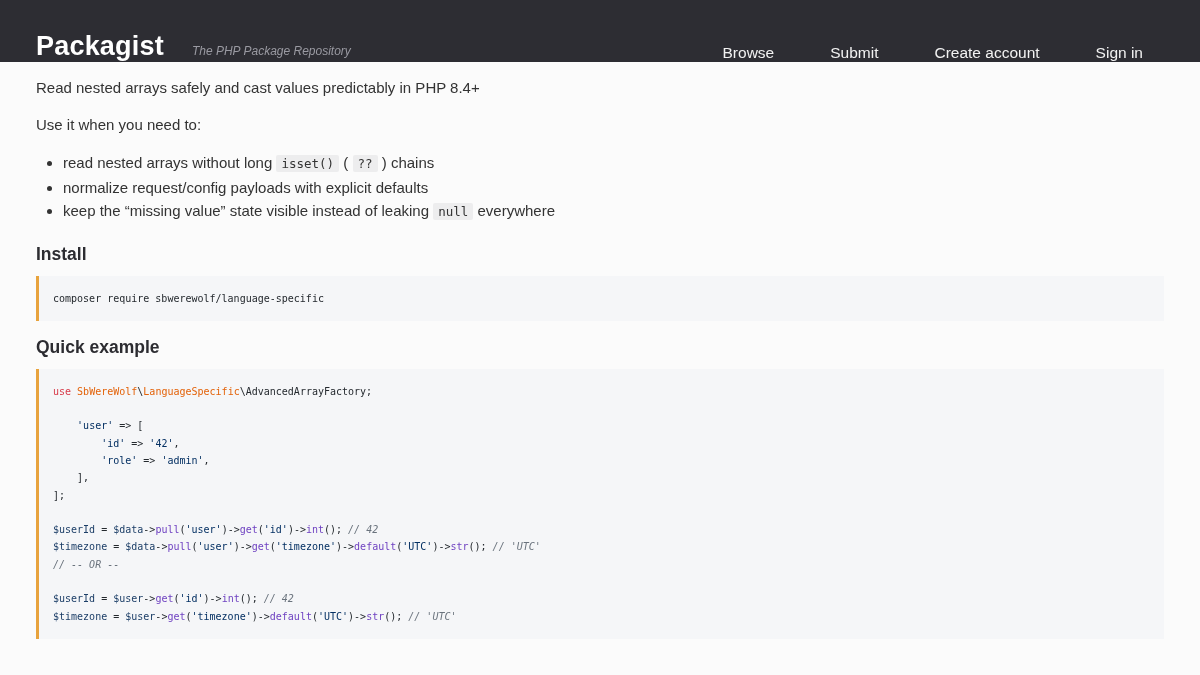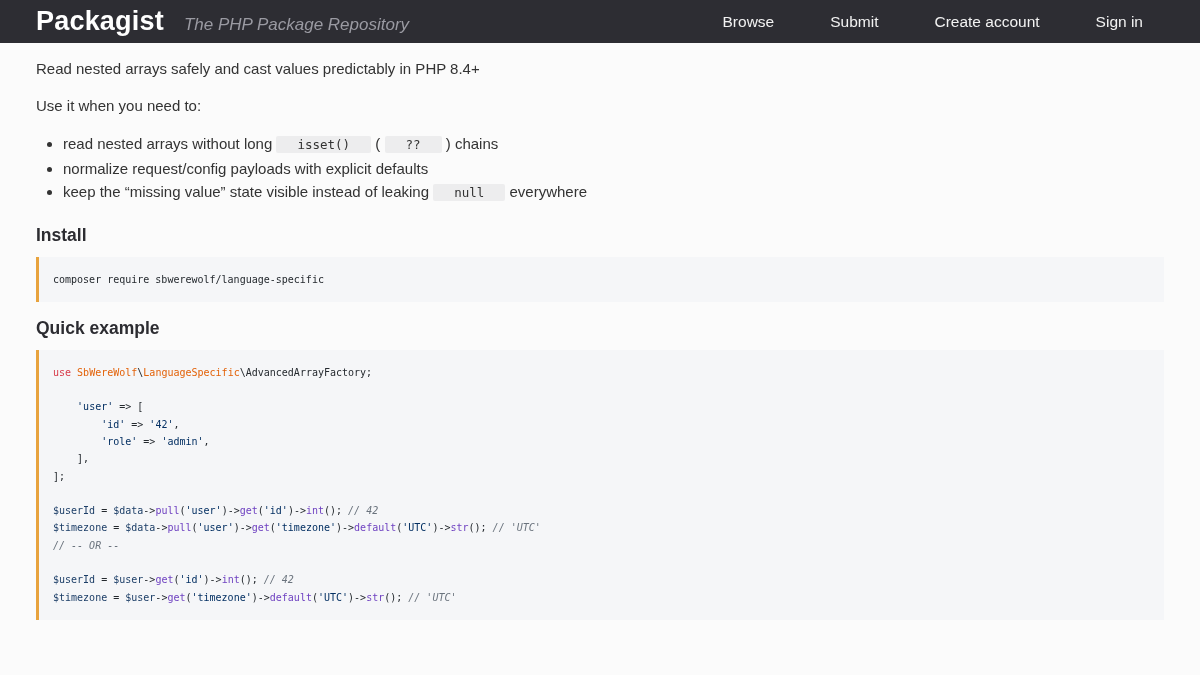--- a/index.html
+++ b/index.html
@@ -15,50 +15,50 @@
     --syntax-plain:#24292e;
   }
   *{box-sizing:border-box;}
   html,body{margin:0;padding:0;}
   body{
     width:1200px;height:675px;overflow:hidden;
     background:#fbfbfb;color:#333;
     font-family:"Liberation Sans",sans-serif;
   }
   .site-header{
-    height:43px;background:var(--header-bg);
-    display:flex;align-items:center;
+    height:62px;background:var(--header-bg);
+    display:flex;align-items:flex-end;
     padding:0 57px 0 36px;
   }
   .brand-wrap{display:flex;align-items:baseline;flex:1;}
   .brand{
     color:#ffffff;font-size:27px;font-weight:bold;
     letter-spacing:.2px;text-decoration:none;cursor:pointer;
   }
   .tagline{
-    color:#9a9aa2;font-style:italic;font-size:17px;margin-left:20px;
+    color:#9a9aa2;font-style:italic;font-size:12px;margin-left:28px;
   }
   .top-nav{display:flex;gap:56px;align-items:center;}
   .top-nav a{
     color:#f2f2f2;font-size:15.5px;text-decoration:none;cursor:pointer;
   }
   main{padding:15px 36px 0;}
   .md-p{font-size:15px;line-height:22px;margin:0 0 15px;}
   ul.use-cases{
     margin:0 0 20px;padding-left:27px;
   }
   ul.use-cases li{
     font-size:15px;line-height:23.5px;
   }
   code.inline-code{
     font-family:"DejaVu Sans Mono",monospace;
     font-size:12.5px;
     background:#ededee;
     color:#333;
-    padding:1px 21px;
+    padding:1px 5px;
     border-radius:2px;
   }
   h2.md-h2{
     font-size:17.5px;font-weight:600;color:#2c2c31;
     margin:8px 0 11px;
   }
   .codeblock{
     background:var(--code-bg);
     border-left:3px solid var(--accent-orange);
     padding:14px 16px 14px 14px;

